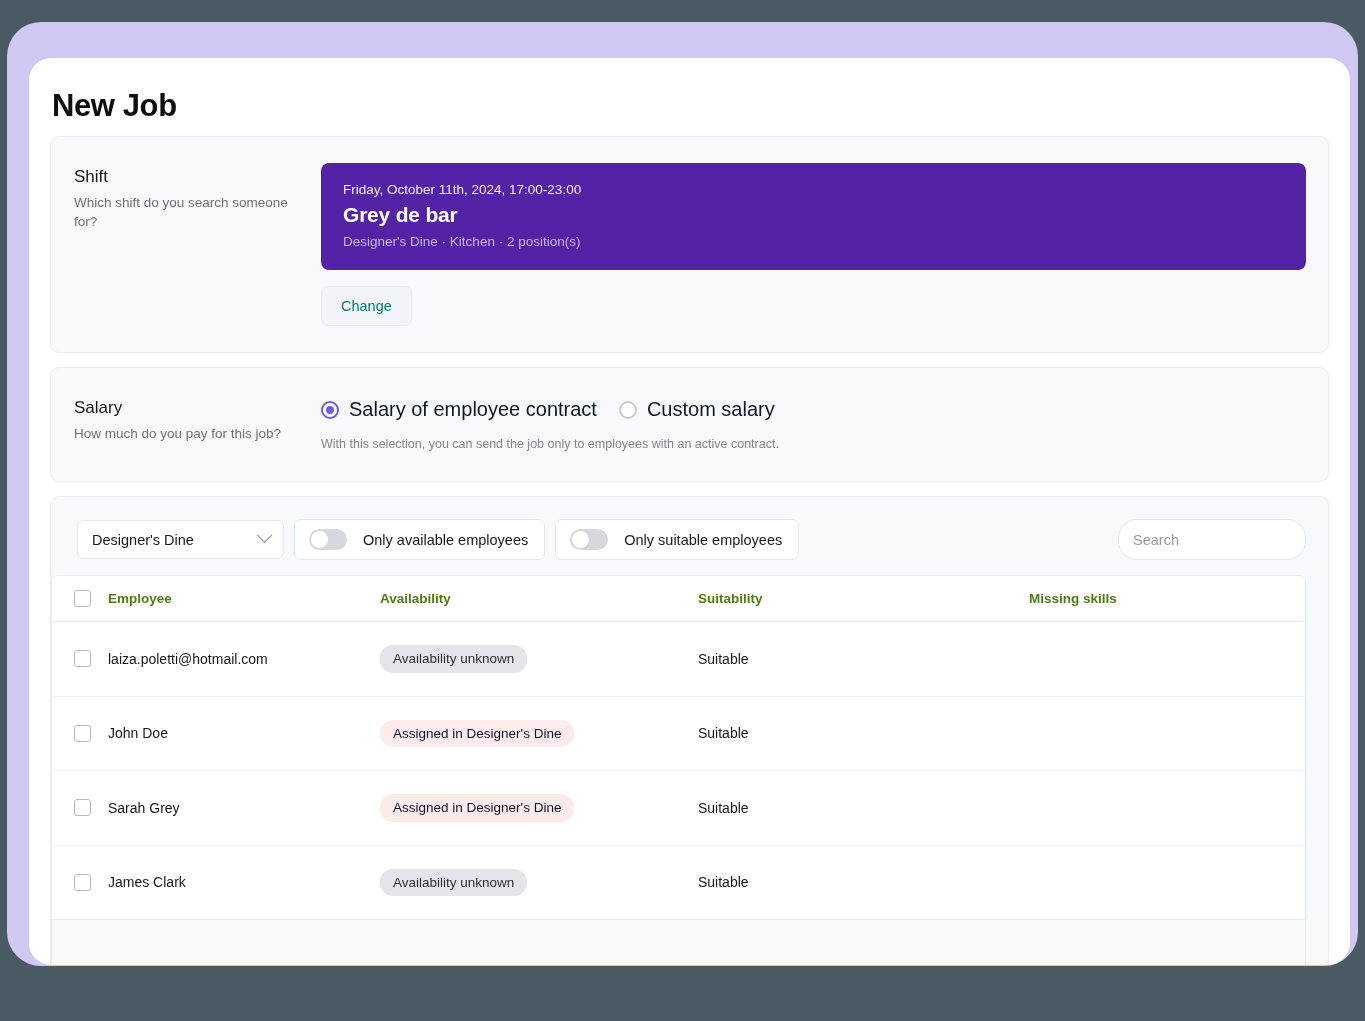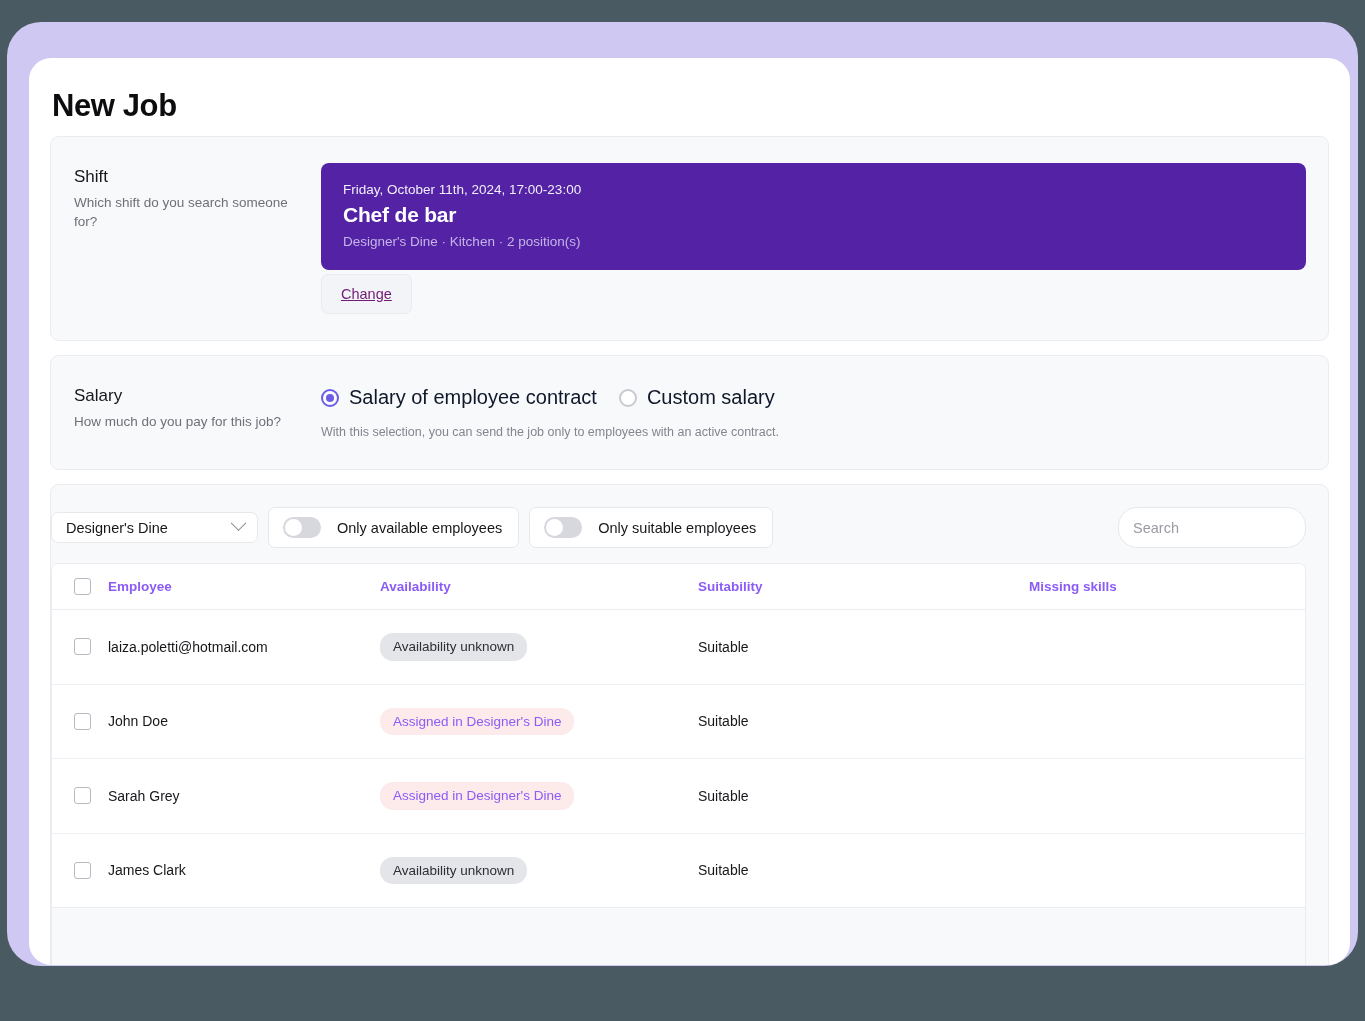--- a/index.html
+++ b/index.html
@@ -109,31 +109,30 @@
     letter-spacing: -0.2px;
     margin-bottom: 7px;
   }
 
   .shift-meta {
     font-size: 13.5px;
     color: #c6b4e6;
   }
 
   .change-btn {
-    margin-top: 4px;
+    margin-top: 16px;
     display: inline-block;
     background: #f3f4f7;
     border: 1px solid #eaebef;
     border-radius: 7px;
-    color: #701a75;
+    color: #0f766e;
     font-size: 14.5px;
     font-family: inherit;
     padding: 11px 19px;
     cursor: pointer;
-    text-decoration: underline;
   }
 
   
   .sec-right.salary { padding-top: 30px; padding-bottom: 30px; }
 
   .radio-row {
     display: flex;
     align-items: center;
     gap: 11px;
   }
@@ -187,31 +186,32 @@
 
   .toolbar {
     display: flex;
     align-items: center;
     gap: 10px;
     margin-bottom: 15px;
   }
 
   .select-box {
     width: 207px;
-    height: 31px;
+    height: 39px;
     background: #ffffff;
     border: 1px solid #e7e8ec;
     border-radius: 7px;
     display: flex;
     align-items: center;
     justify-content: space-between;
     padding: 0 13px 0 14px;
     font-size: 14.5px;
     color: #17171b;
     cursor: pointer;
+    margin-left: 26px;
   }
 
   .chev {
     width: 11px;
     height: 11px;
     border-right: 1.7px solid #8b8c94;
     border-bottom: 1.7px solid #8b8c94;
     transform: rotate(45deg) translate(-3px, -3px);
   }
 
@@ -275,21 +275,21 @@
     border-radius: 7px;
     overflow: hidden;
   }
 
   table { width: 100%; border-collapse: collapse; }
 
   thead th {
     text-align: left;
     font-size: 13.5px;
     font-weight: bold;
-    color: #8b5cf6;
+    color: #4d7c0f;
     padding: 14px 0 14px 0;
     border-bottom: 1px solid #ececf0;
     background: #ffffff;
   }
 
   tbody td {
     font-size: 14px;
     color: #17171b;
     padding: 23px 0;
     border-bottom: 1px solid #f0f1f4;
@@ -323,21 +323,21 @@
     line-height: 1.15;
   }
 
   .badge.unknown {
     background: #e4e5e8;
     color: #2e2f36;
   }
 
   .badge.assigned {
     background: #fdeaea;
-    color: #8b5cf6;
+    color: #0f172a;
   }
 
   .table-spacer {
     background: #f8f9fb;
     height: 115px;
   }
 </style>
 </head>
 <body>
 
@@ -348,21 +348,21 @@
       <div class="page-title">New Job</div>
 
       <div class="section">
         <div class="sec-left">
           <div class="sec-title">Shift</div>
           <div class="sec-sub">Which shift do you search someone for?</div>
         </div>
         <div class="sec-right">
           <div class="shift-card">
             <div class="shift-date">Friday, October 11th, 2024, 17:00-23:00</div>
-            <div class="shift-name">Chef de bar</div>
+            <div class="shift-name">Grey de bar</div>
             <div class="shift-meta">Designer's Dine · Kitchen · 2 position(s)</div>
           </div>
           <button class="change-btn">Change</button>
         </div>
       </div>
 
       <div class="section">
         <div class="sec-left">
           <div class="sec-title">Salary</div>
           <div class="sec-sub">How much do you pay for this job?</div>

